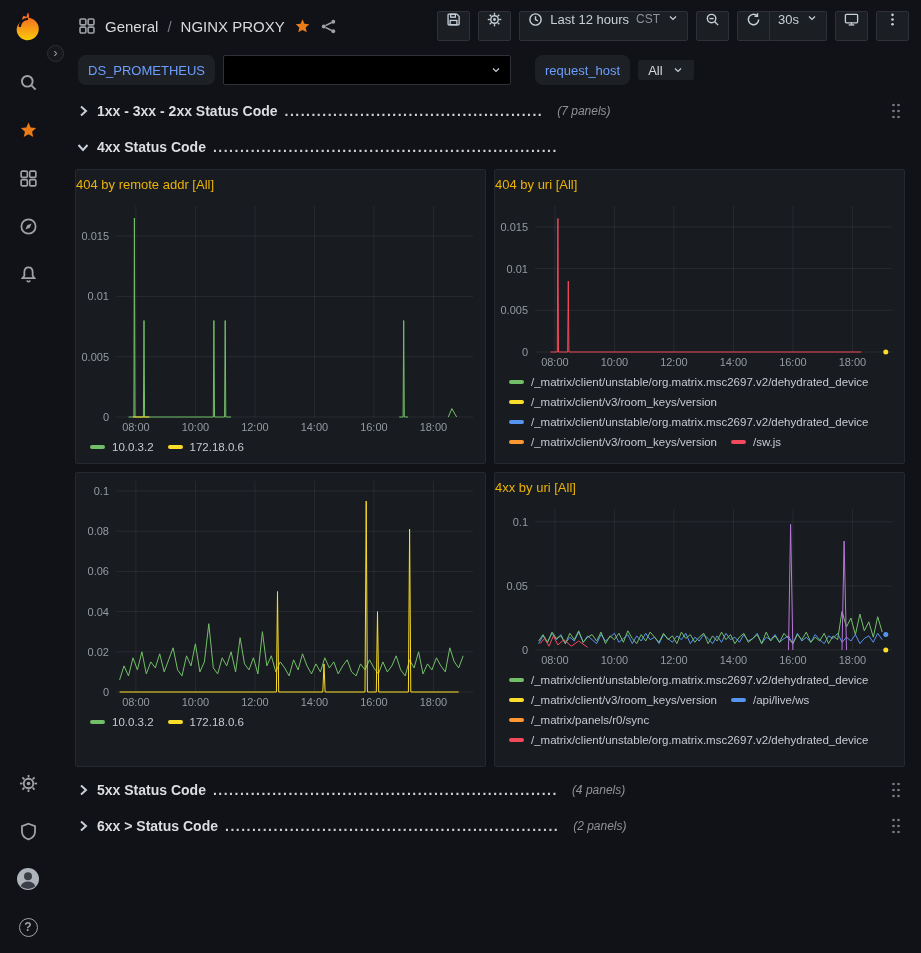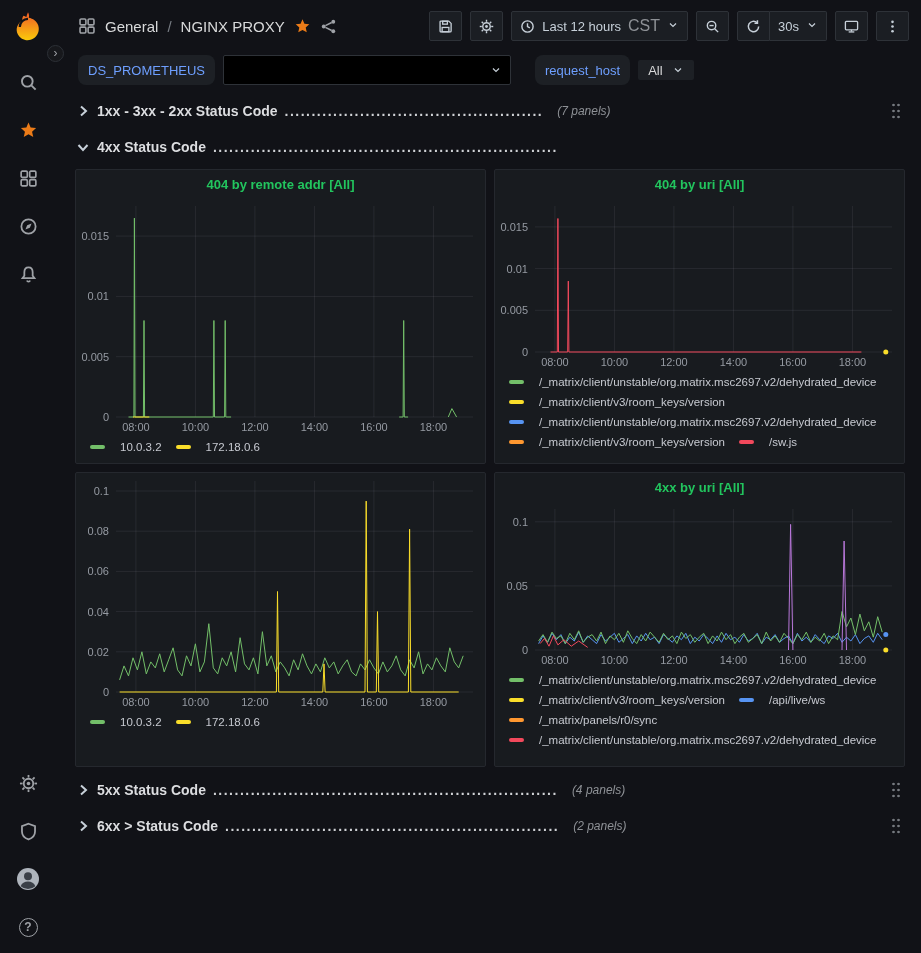--- a/index.html
+++ b/index.html
@@ -32,25 +32,25 @@
   .crumbs { display:flex; align-items:center; gap:9px; font-size:15px; color:#d8d9da; }
   .crumbs svg { width:18px; height:18px; color:#9fa2a7; }
   .crumb-sep { color:#787d84; }
   .crumb-link { cursor:pointer; }
   .crumb-title { font-weight:500; cursor:pointer; }
   .icon-link { background:none; border:none; color:#9fa2a7; padding:0; display:flex; align-items:center; cursor:pointer; }
   .icon-link svg { width:17px; height:17px; }
   .star-gold svg { width:17px; height:17px; }
 
   .actions { display:flex; align-items:center; gap:8px; }
-  .tb-btn { height:30px; min-width:32px; padding:0 8px; display:flex; align-items:center; justify-content:center; gap:7px;
+  .tb-btn { height:30px; min-width:32px; padding:0 8px; display:flex; align-items:flex-start; justify-content:center; gap:7px;
     background:#1b1e23; border:1px solid #2e3238; border-radius:2px; color:#c7d0d9; font-size:13px; cursor:pointer; }
   .tb-btn svg { width:15px; height:15px; flex:none; }
   .tb-btn .caret svg { width:12px; height:12px; }
-  .muted { color:#8e9196; font-size:16px; }
+  .muted { color:#8e9196; font-size:12px; }
   .tb-group { display:flex; }
   .tb-group .tb-btn:first-child { border-radius:2px 0 0 2px; }
   .tb-group .tb-btn:last-child { border-radius:0 2px 2px 0; border-left:none; }
 
   
   .subbar { height:36px; flex:none; display:flex; align-items:center; gap:8px; padding:0 16px 0 22px; }
   .var-label { height:30px; display:flex; align-items:center; padding:0 10px; background:#1d2025; border-radius:8px;
     color:#6e9fff; font-size:13px; font-weight:500; cursor:pointer; white-space:nowrap; }
   .var-select { width:288px; height:30px; background:#000; border:1px solid #2e3238; border-radius:2px;
     display:flex; align-items:center; justify-content:space-between; padding:0 8px; color:#c7d0d9; cursor:pointer; }
@@ -70,28 +70,28 @@
   .row-dots { font-weight:600; font-size:14px; color:#cfd1d5; margin-left:7px; letter-spacing:1.5px;
     white-space:nowrap; overflow:hidden; }
   .row-count { font-style:italic; color:#8e9196; font-size:12px; margin-left:14px; white-space:nowrap; }
   .row-spacer { flex:1; }
   .drag-dots { width:10px; height:17px; margin-right:4px; cursor:grab;
     background-image:radial-gradient(#75797f 1px, transparent 1.3px); background-size:5px 6px; }
 
   .pgrid { display:grid; grid-template-columns:1fr 1fr; gap:8px; margin-bottom:9px; }
   .panel { height:295px; background:#181b1f; border:1px solid #25282e; border-radius:2px;
     display:flex; flex-direction:column; overflow:hidden; }
-  .panel-h { height:28px; flex:none; display:flex; align-items:center; justify-content:center;
-    color:#22c55e; font-size:13px; font-weight:700; cursor:pointer; }
+  .panel-h { height:28px; flex:none; display:flex; align-items:center; justify-content:flex-start;
+    color:#eab308; font-size:13px; font-weight:400; cursor:pointer; }
   svg.chart { display:block; flex:none; }
   svg.chart .gl { stroke:rgba(204,204,220,0.09); stroke-width:1; }
   svg.chart .ax { fill:#959aa2; font-size:11px; font-family:"Liberation Sans", sans-serif; }
   .legend { flex:1; overflow:hidden; padding:2px 8px 0 14px; display:flex; flex-wrap:wrap;
     align-content:flex-start; column-gap:14px; row-gap:1px; font-size:11.5px; color:#c7cad1; }
-  .lg-item { display:inline-flex; align-items:center; height:19px; white-space:nowrap; cursor:pointer; max-width:100%; overflow:hidden;gap:8px; }
+  .lg-item { display:inline-flex; align-items:center; height:19px; white-space:nowrap; cursor:pointer; max-width:100%; overflow:hidden; }
   .lg-mark { width:15px; height:4px; border-radius:2px; margin-right:7px; flex:none; }
 </style>
 </head>
 <body>
 
 <div class="app">
 
   <aside class="sidebar">
     <div class="logo">
       <svg viewBox="0 0 24 24">

